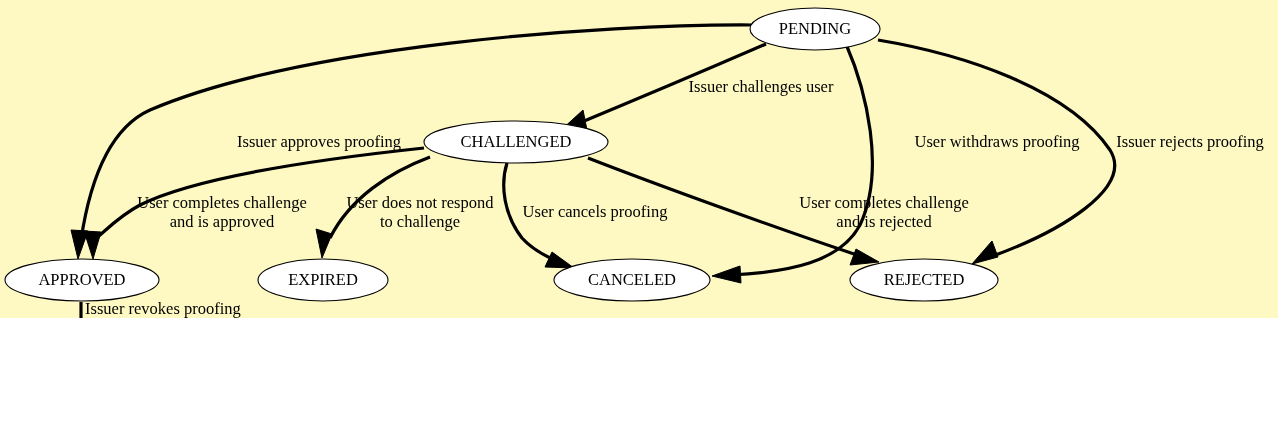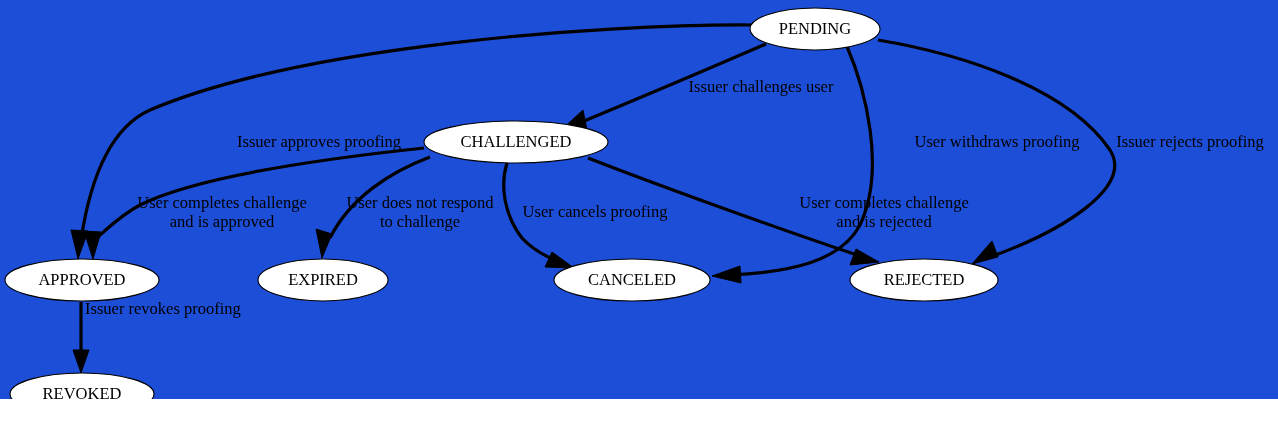--- a/index.html
+++ b/index.html
@@ -7,22 +7,22 @@
     margin: 0;
     padding: 0;
     background: #ffffff;
   }
   body {
     font-family: "Liberation Serif", "DejaVu Serif", serif;
   }
   #diagram-canvas {
     position: relative;
     width: 1278px;
-    height: 399px;
-    background: #1d4ed8;
+    height: 318px;
+    background: #fef9c3;
     overflow: hidden;
   }
   #graph-svg {
     position: absolute;
     top: 0;
     left: 0;
     width: 1278px;
     height: 427px;
   }
   .node-ellipse {

